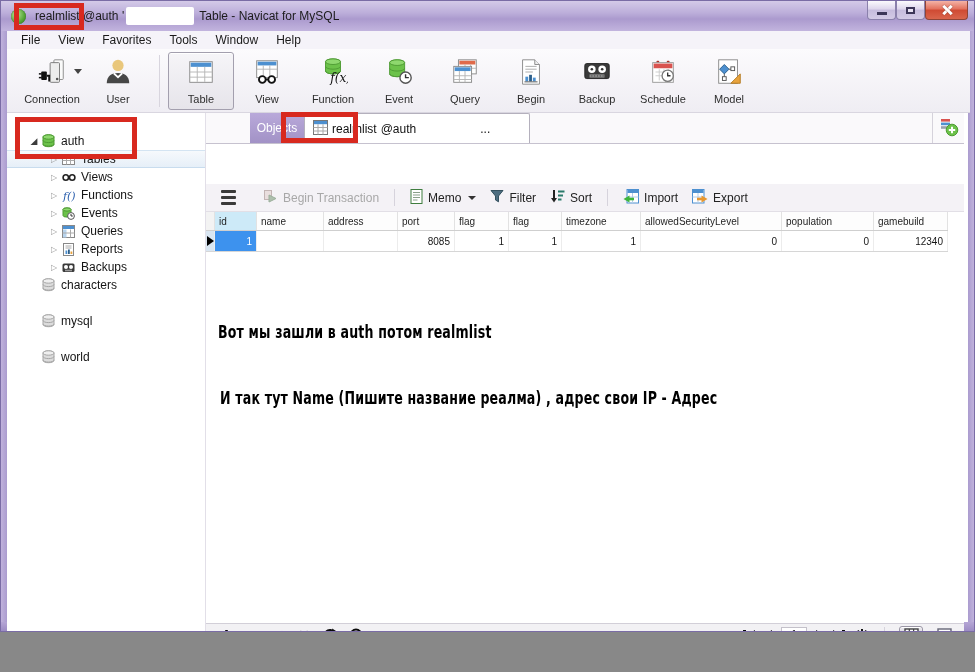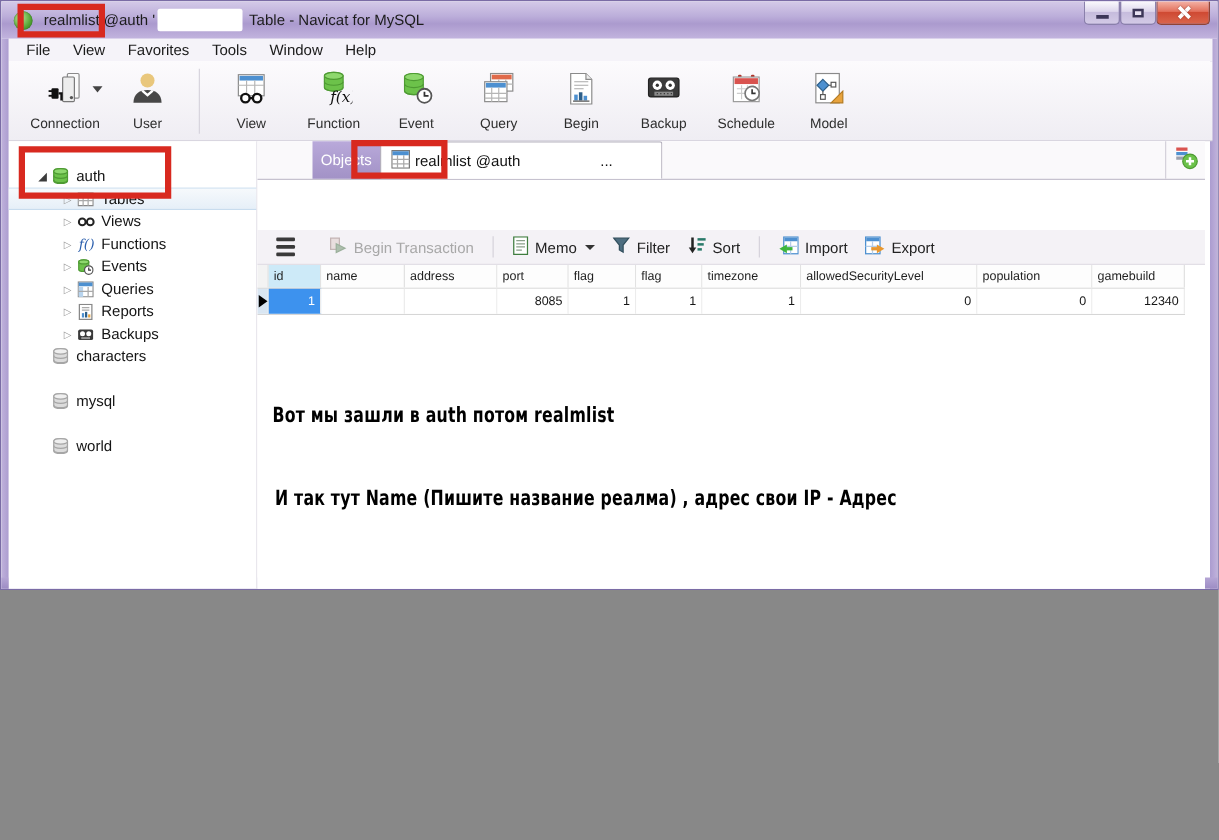--- a/index.html
+++ b/index.html
@@ -1,21 +1,21 @@
 <!DOCTYPE html>
 <html style="--titlebar: #b6a8d6; --window-border: #b3a4d5; --selection-blue: #3d92ee; --header-selected: #cdeaf8; --objects-tab: #ab98cf; --annotation-red: #d8291f; --db-green: #6cc24a;"><head>
 <meta charset="utf-8">
 <style>
   :root{
     --titlebar:#b6a8d6; --window-border:#b3a4d5; --selection-blue:#3d92ee;
     --header-selected:#cdeaf8; --objects-tab:#ab98cf; --annotation-red:#d8291f; --db-green:#6cc24a;
   }
   *{box-sizing:border-box;margin:0;padding:0;}
   body{margin:0;font-family:"Liberation Sans",sans-serif;background:#888;}
-  #window{position:relative;width:975px;height:472px;background:#fff;overflow:hidden;border:1px solid #7a6ca5;}
+  #window{position:relative;width:975px;height:632px;background:#fff;overflow:hidden;border:1px solid #7a6ca5;}
 
   
   .titlebar{position:absolute;left:0;top:0;width:975px;height:30px;
     background:linear-gradient(180deg,#d4cae8 0%,#bcaeda 40%,#ab9ace 60%,#c2b4de 100%);
     display:flex;align-items:center;padding-left:10px;font-size:12px;color:#1c1c1c;}
   .app-logo{width:15px;height:15px;border-radius:50%;margin-right:9px;
     background:radial-gradient(circle at 35% 35%,#b8e89a,#56a636 60%,#2f7a1d);box-shadow:inset 0 0 1px #1e5c10;}
   .tb-part{white-space:pre;}
   .tb-redact{display:inline-block;width:68px;height:18px;background:#fff;margin:0 2px;border-radius:2px;}
   .win-controls{position:absolute;right:8px;top:0;display:flex;}
@@ -167,20 +167,28 @@
     </div>
     <div class="tool-item">
       <span><svg width="30" height="30" viewBox="0 0 32 32">
             <circle cx="16" cy="9" r="6" fill="#e9c77c"></circle>
             <path d="M4 28 c0 -8 5.5 -11 12 -11 s12 3 12 11 z" fill="#474747"></path>
             <path d="M11.5 17.5 l4.5 4 4.5 -4" stroke="#fff" stroke-width="2" fill="none"></path>
           </svg></span>
       <span class="tlabel">User</span>
     </div>
     <div class="tool-sep"></div>
+    <div class="tool-item selected">
+      <span><svg width="30" height="30" viewBox="0 0 32 32">
+            <rect x="4" y="5" width="24" height="22" fill="#fff" stroke="#8a8a8a"></rect>
+            <rect x="5" y="6" width="22" height="4.5" fill="#4d90d0"></rect>
+            <path d="M4 16 h24 M4 21.5 h24 M12 10.5 v16 M20 10.5 v16" stroke="#b5b5b5"></path>
+          </svg></span>
+      <span class="tlabel">Table</span>
+    </div>
     <div class="tool-item">
       <span><svg width="30" height="30" viewBox="0 0 32 32">
             <rect x="5" y="4" width="22" height="18" fill="#fff" stroke="#8a8a8a"></rect>
             <rect x="6" y="5" width="20" height="4" fill="#4d90d0"></rect>
             <path d="M5 13 h22 M12 9 v13 M19 9 v13" stroke="#b5b5b5"></path>
             <circle cx="11" cy="24" r="3.6" fill="#fff" stroke="#111" stroke-width="2"></circle>
             <circle cx="21" cy="24" r="3.6" fill="#fff" stroke="#111" stroke-width="2"></circle>
             <path d="M14.6 24 h2.8" stroke="#111" stroke-width="2"></path>
           </svg></span>
       <span class="tlabel">View</span>

